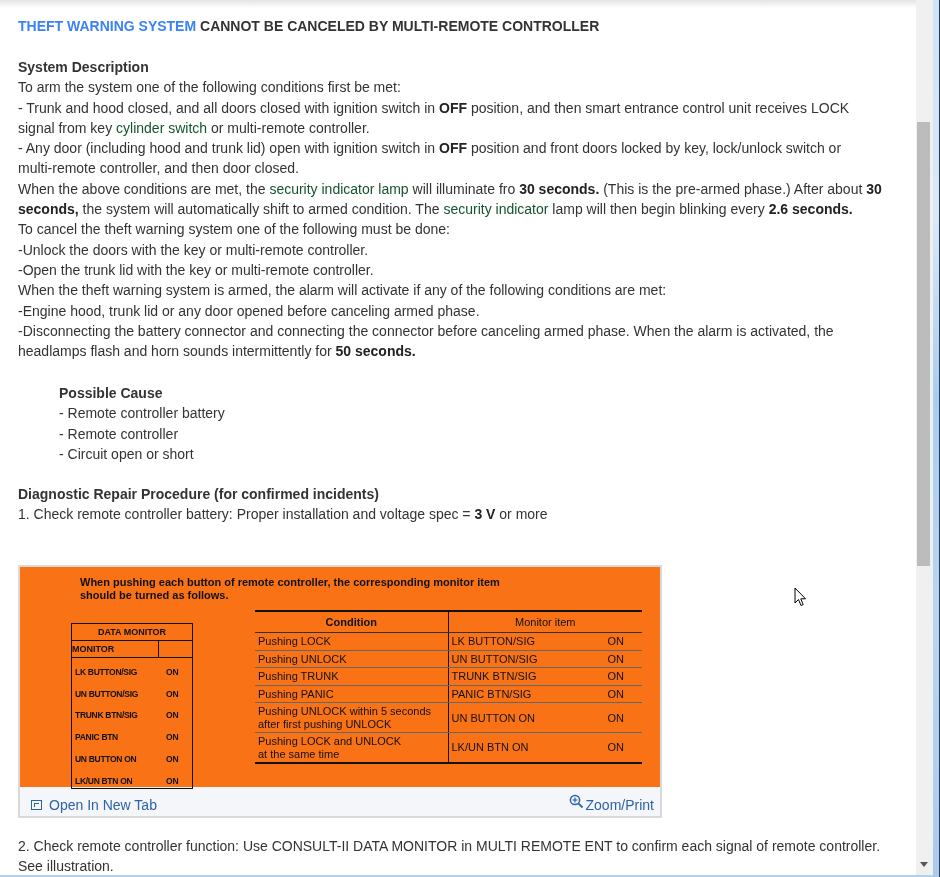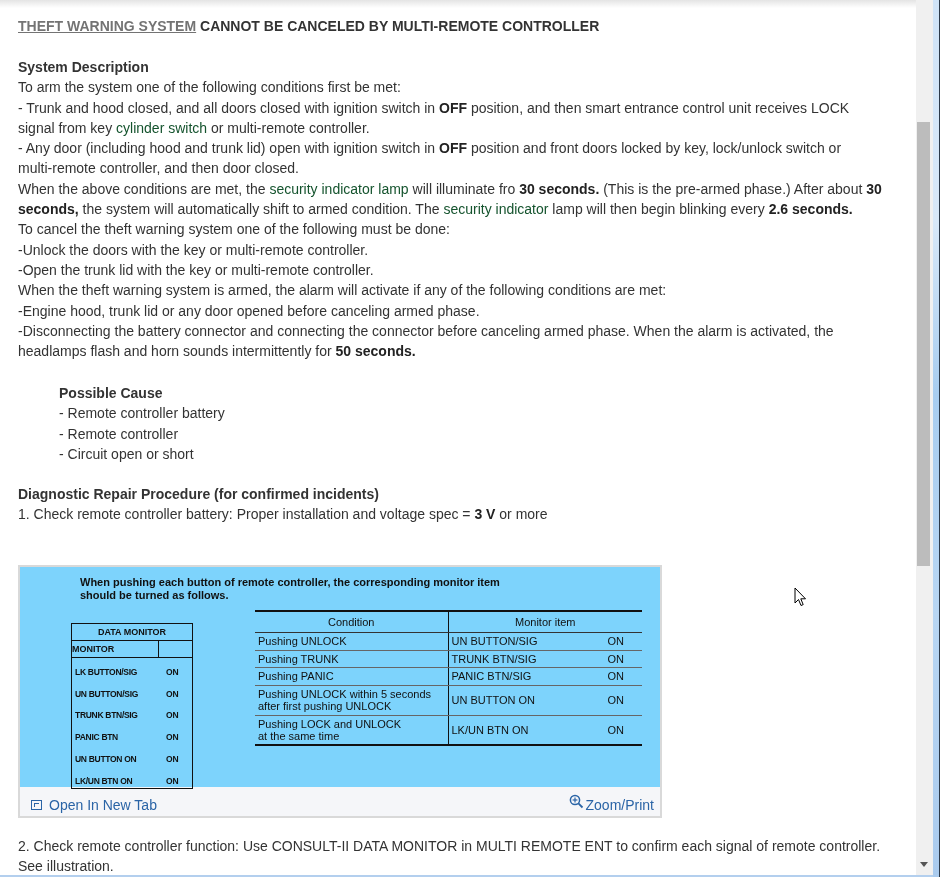--- a/index.html
+++ b/index.html
@@ -4,31 +4,31 @@
 <style>
   * { box-sizing: border-box; margin: 0; padding: 0; }
   html, body { width: 940px; height: 877px; overflow: hidden; background: #ffffff; }
   body { font-family: "Liberation Sans", sans-serif; color: #333333; font-size: 14px; position: relative; }
 
   .top-shadow { position: absolute; left: 0; top: 0; width: 916px; height: 8px;
     background: linear-gradient(#e4e4e4, rgba(255,255,255,0)); z-index: 2; }
 
   .content { position: absolute; left: 18px; top: 0; width: 890px; height: 877px; overflow: hidden; line-height: 20.3px; }
   .title { position: absolute; top: 16px; left: 0; font-weight: bold; font-size: 14px; color: #333; }
-  .title .link { color: #737373; text-decoration: underline; }
+  .title .link { color: #3b82f6; }
   .link { color: #14532d; cursor: pointer; }
   b { color: #222; }
 
   .block { position: absolute; left: 0; width: 880px; }
   .h { font-weight: bold; color: #333; }
   .line { white-space: nowrap; }
 
   .figure { position: absolute; left: 0; top: 565px; width: 644px; height: 253px;
     border: 2px solid #d9d9d9; background: #f5f6f9; }
-  .figure-img { position: absolute; left: 0; top: 0; width: 640px; height: 220px; background: #7dd3fc; }
+  .figure-img { position: absolute; left: 0; top: 0; width: 640px; height: 220px; background: #f97316; }
   .fig-caption { position: absolute; left: 60px; top: 9px; font-family: "Liberation Sans", sans-serif;
     font-weight: bold; font-size: 11px; line-height: 13px; color: #111; }
 
   .dm-box { position: absolute; left: 51px; top: 40px; width: 122px; height: 166px; border: 1.5px solid #111; margin-top: 16px; }
   .dm-head { height: 17px; border-bottom: 1.5px solid #111; text-align: center; font-weight: bold; font-size: 9px; line-height: 16px; color: #111; }
   .dm-sub { height: 17px; border-bottom: 1.5px solid #111; display: flex; font-weight: bold; font-size: 9px; line-height: 16px; color: #111; }
   .dm-sub .c1 { width: 87px; text-align: left; border-right: 1px solid #111; }
   .dm-row { display: flex; height: 21.8px; align-items: center; font-weight: bold; font-size: 8.5px; color: #111; }
   .dm-row .n { width: 92px; padding-left: 3px; letter-spacing: -0.3px; }
   .dm-row .v { padding-left: 2px; }
@@ -135,22 +135,27 @@
           <div class="dm-row">
               <span class="n">LK/UN BTN ON</span>
               <span class="v">ON</span>
             </div>
         </div>
       </div>
 
       <table class="ct">
         <tbody>
             <tr>
-          <th style="width:193px;">Condition</th>
+          <th style="width:193px;font-weight:bold;">Condition</th>
           <th class="mid" colspan="2">Monitor item</th>
+        </tr>
+        <tr>
+          <td>Pushing LOCK</td>
+          <td class="mid">LK BUTTON/SIG</td>
+          <td class="on">ON</td>
         </tr>
         <tr>
           <td>Pushing UNLOCK</td>
           <td class="mid">UN BUTTON/SIG</td>
           <td class="on">ON</td>
         </tr>
         <tr>
           <td>Pushing TRUNK</td>
           <td class="mid">TRUNK BTN/SIG</td>
           <td class="on">ON</td>

